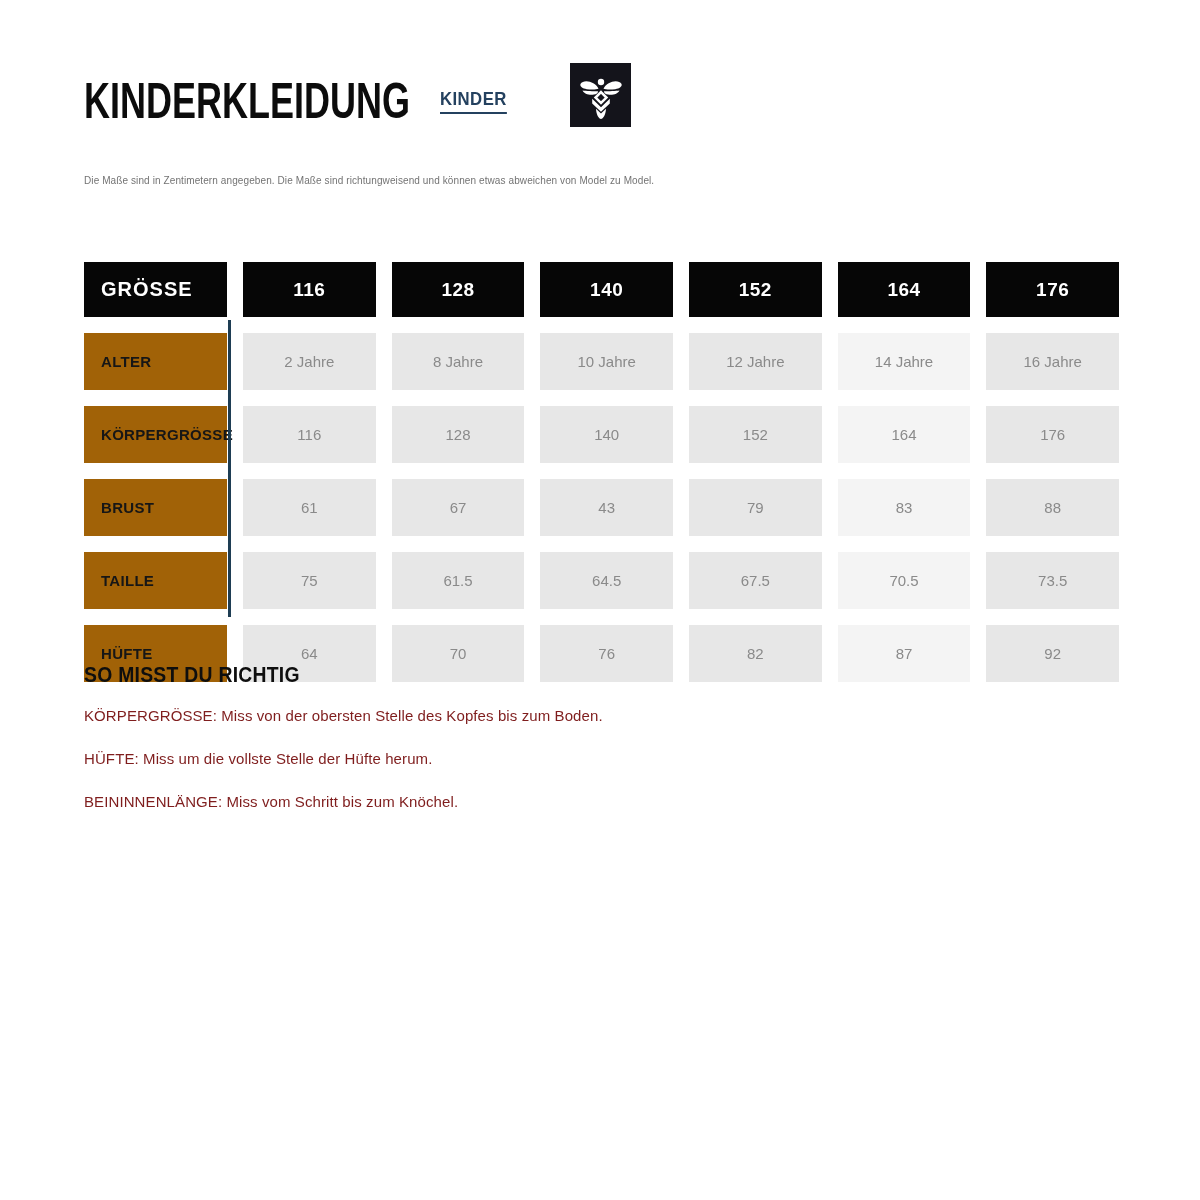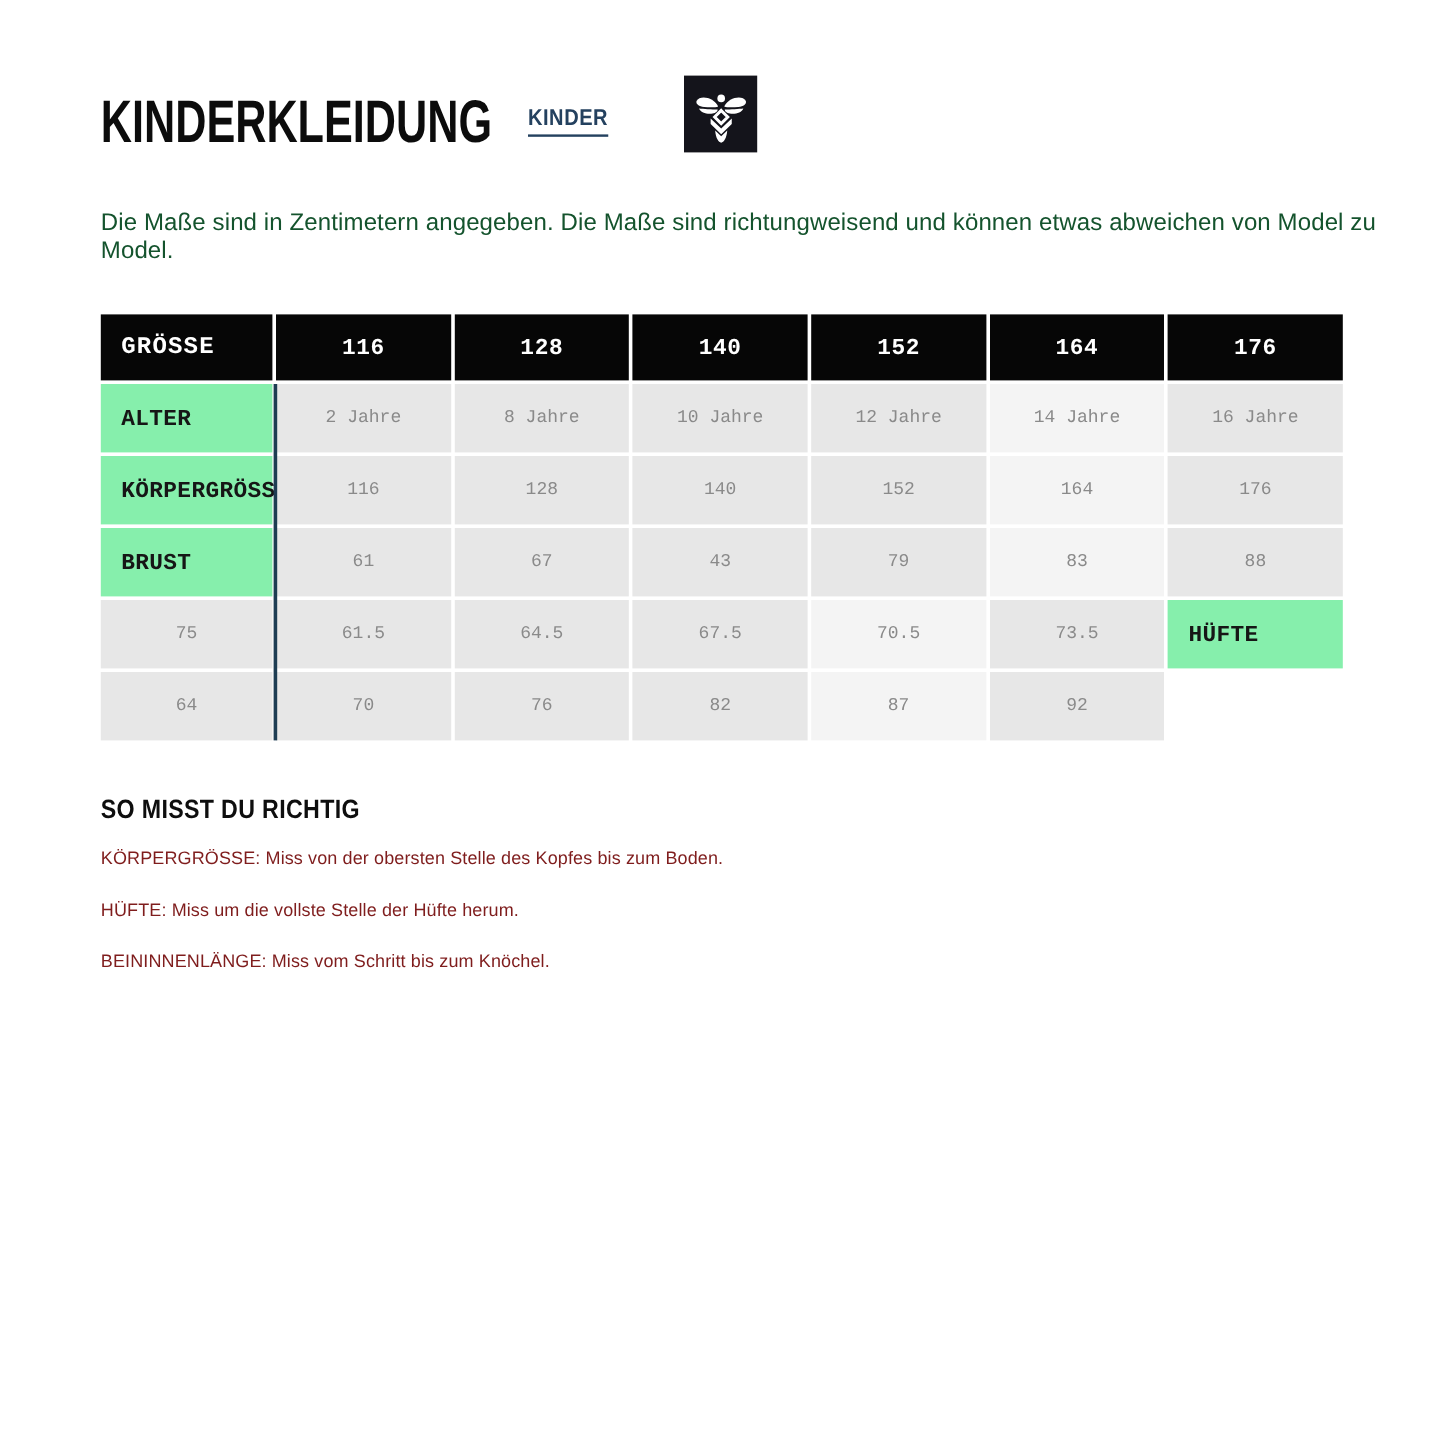--- a/index.html
+++ b/index.html
@@ -32,46 +32,45 @@
     text-decoration:none;border-bottom:2px solid var(--link);
     transform:scaleX(0.88);transform-origin:left top;
     padding-bottom:2px;white-space:nowrap;letter-spacing:0.5px;cursor:pointer;
   }
   .logo{
     position:absolute;left:570px;top:63px;width:61px;height:64px;
     background:var(--logo-bg);display:flex;align-items:center;justify-content:center;
   }
   .subtitle{
     position:absolute;left:84px;top:175px;
-    font-size:20px;color:#14532d;letter-spacing:0.1px;
+    font-size:10px;color:#737373;letter-spacing:0.1px;
   }
 
   
   .size-table{
     position:absolute;left:84px;top:262px;width:1035px;
     display:grid;
     grid-template-columns:143px repeat(6,1fr);
     grid-template-rows:55px repeat(5,57px);
-    gap:3px;
-    font-family:Liberation Mono, monospace;
+    gap:16px;
   }
   .size-table .cell{
     display:flex;align-items:center;justify-content:center;
     font-size:15px;color:var(--cell-text);background:var(--cell-bg);
   }
   .size-table .cell.hl{background:var(--cell-hl-bg);}
   .size-table .header{
     background:var(--header-bg);color:#ffffff;
     font-weight:bold;font-size:19px;letter-spacing:0.5px;
   }
   .size-table .corner{
     justify-content:flex-start;padding-left:17px;font-size:20px;letter-spacing:1px;
   }
   .size-table .rowlabel{
-    background:#86efac;color:var(--ink);font-weight:bold;font-size:19px;
+    background:#a16207;color:var(--ink);font-weight:bold;font-size:15px;
     justify-content:flex-start;padding-left:17px;letter-spacing:0.3px;
   }
   .table-divider{
     position:absolute;left:144px;top:58px;width:3px;height:297px;
     background:var(--navy);
   }
 
   
   .guide-heading{
     position:absolute;left:84px;top:662px;
@@ -139,20 +138,21 @@
       <div class="cell ">152</div>
       <div class="cell hl">164</div>
       <div class="cell ">176</div>
       <div class="cell rowlabel">BRUST</div>
       <div class="cell ">61</div>
       <div class="cell ">67</div>
       <div class="cell ">43</div>
       <div class="cell ">79</div>
       <div class="cell hl">83</div>
       <div class="cell ">88</div>
+      <div class="cell rowlabel">TAILLE</div>
       <div class="cell ">75</div>
       <div class="cell ">61.5</div>
       <div class="cell ">64.5</div>
       <div class="cell ">67.5</div>
       <div class="cell hl">70.5</div>
       <div class="cell ">73.5</div>
       <div class="cell rowlabel">HÜFTE</div>
       <div class="cell ">64</div>
       <div class="cell ">70</div>
       <div class="cell ">76</div>

